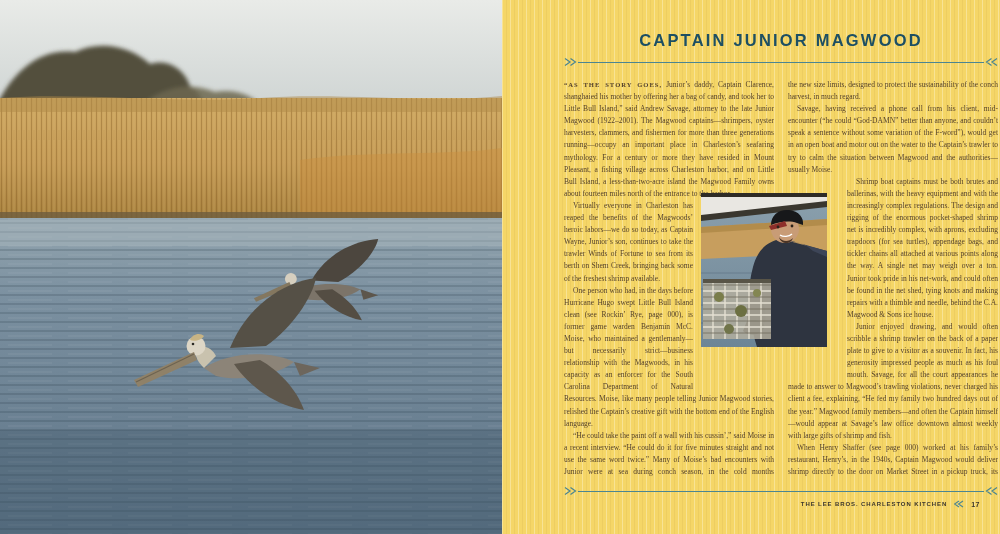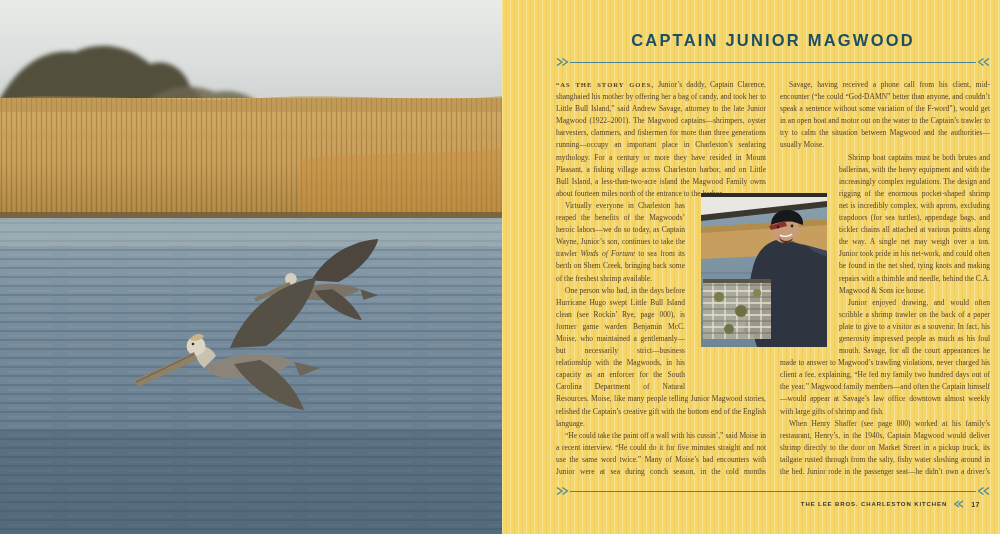--- a/index.html
+++ b/index.html
@@ -8,39 +8,39 @@
 
   
   .page-left{position:relative;width:502px;height:534px;overflow:hidden;background:#7b8f9e;}
   .page-left svg{display:block;}
 
   
   .page-right{position:relative;width:498px;height:534px;background:#f5d667;overflow:hidden;}
   .page-right::before{content:"";position:absolute;inset:0;
     background:repeating-linear-gradient(90deg,rgba(255,252,235,.35) 0 1px,rgba(0,0,0,0) 1px 4px,rgba(214,178,80,.25) 4px 5px,rgba(0,0,0,0) 5px 8px);
     pointer-events:none;}
-  .content{position:absolute;left:54px;top:0;width:434px;height:534px;}
+  .content{position:absolute;left:62px;top:0;width:434px;height:534px;}
 
   .title{margin:0;padding-top:30px;text-align:center;
     font-family:"Liberation Sans",sans-serif;font-weight:700;font-size:16.5px;
     letter-spacing:2.2px;color:#1d4f63;transform:scaleY(1.05);}
   .rule{display:flex;align-items:center;height:10px;}
   .rule.top{margin-top:8px;}
   .rule .line{flex:1;height:1px;background:#4b8591;}
   .rule .orn{flex:0 0 auto;display:block;}
   .rule .orn.flip{transform:scaleX(-1);}
   .rule.bottom{position:absolute;left:0;right:0;top:486px;}
 
   .cols{display:flex;gap:14px;margin-top:12px;height:400px;overflow:hidden;}
   .col{width:210px;font-size:7.5px;line-height:12.1px;text-align:justify;color:#55422c;
        letter-spacing:0;overflow:hidden;}
   .para{margin:0;}
   .para.indent{text-indent:9px;}
   .lead{font-size:6.6px;letter-spacing:1px;font-weight:600;}
-  .ital{font-style:italic;}
+  .ital{}
   .spacer-r{float:right;width:76px;height:184px;margin-left:5px;}
   .spacer-l{float:left;width:54px;height:198px;margin-right:5px;}
 
   .inset-photo{position:absolute;left:199px;top:193px;width:126px;height:154px;overflow:hidden;}
   .inset-photo svg{display:block;}
 
   .footer{position:absolute;right:20px;top:500px;display:flex;align-items:center;gap:7px;
     font-family:"Liberation Sans",sans-serif;font-weight:700;font-size:6px;
     letter-spacing:.9px;color:#3b362c;}
   .footer .orn{display:block;}
@@ -143,20 +143,21 @@
       <div class="cols">
         <div class="col">
           <p class="para"><span class="lead">“AS THE STORY GOES,</span><span> Junior’s daddy, Captain Clarence, shanghaied his mother by offering her a bag of candy, and took her to Little Bull Island,” said Andrew Savage, attorney to the late Junior Magwood (1922–2001). The Magwood captains—shrimpers, oyster harvesters, clammers, and fishermen for more than three generations running—occupy an important place in Charleston’s seafaring mythology. For a century or more they have resided in Mount Pleasant, a fishing village across Charleston harbor, and on Little Bull Island, a less-than-two-acre island the Magwood Family owns about fourteen miles north of the entrance to the harbor.</span></p>
           <div class="spacer-r"></div>
           <p class="para indent"><span>Virtually everyone in Charleston has reaped the benefits of the Magwoods’ heroic labors—we do so today, as Captain Wayne, Junior’s son, continues to take the trawler </span><span class="ital">Winds of Fortune</span><span> to sea from its berth on Shem Creek, bringing back some of the freshest shrimp available.</span></p>
           <p class="para indent">One person who had, in the days before Hurricane Hugo swept Little Bull Island clean (see Rockin’ Rye, page 000), is former game warden Benjamin McC. Moise, who maintained a gentlemanly—but necessarily strict—business relationship with the Magwoods, in his capacity as an enforcer for the South Carolina Department of Natural Resources. Moise, like many people telling Junior Magwood stories, relished the Captain’s creative gift with the bottom end of the English language.</p>
           <p class="para indent">“He could take the paint off a wall with his cussin’,” said Moise in a recent interview. “He could do it for five minutes straight and not use the same word twice.” Many of Moise’s bad encounters with Junior were at sea during conch season, in the cold months immediately following the shrimp season. The Captain didn’t hold</p>
         </div>
 
         <div class="col">
+          <p class="para">the new size limits, designed to protect the sustainability of the conch harvest, in much regard.</p>
           <p class="para indent">Savage, having received a phone call from his client, mid-encounter (“he could “God-DAMN” better than anyone, and couldn’t speak a sentence without some variation of the F-word”), would get in an open boat and motor out on the water to the Captain’s trawler to try to calm the situation between Magwood and the authorities—usually Moise.</p>
           <div class="spacer-l"></div>
           <p class="para indent">Shrimp boat captains must be both brutes and ballerinas, with the heavy equipment and with the increasingly complex regulations. The design and rigging of the enormous pocket-shaped shrimp net is incredibly complex, with aprons, excluding trapdoors (for sea turtles), appendage bags, and tickler chains all attached at various points along the way. A single net may weigh over a ton. Junior took pride in his net-work, and could often be found in the net shed, tying knots and making repairs with a thimble and needle, behind the C.A. Magwood &amp; Sons ice house.</p>
           <p class="para indent">Junior enjoyed drawing, and would often scribble a shrimp trawler on the back of a paper plate to give to a visitor as a souvenir. In fact, his generosity impressed people as much as his foul mouth. Savage, for all the court appearances he made to answer to Magwood’s trawling violations, never charged his client a fee, explaining, “He fed my family two hundred days out of the year.” Magwood family members—and often the Captain himself—would appear at Savage’s law office downtown almost weekly with large gifts of shrimp and fish.</p>
           <p class="para indent">When Henry Shaffer (see page 000) worked at his family’s restaurant, Henry’s, in the 1940s, Captain Magwood would deliver shrimp directly to the door on Market Street in a pickup truck, its tailgate rusted through from the salty, fishy water sloshing around in the bed. Junior rode in the passenger seat—he didn’t own a driver’s license—while an employee drove.</p>
         </div>
       </div>
 
       <div class="rule bottom">
         <svg class="orn" width="14" height="10" viewBox="0 0 14 10">

